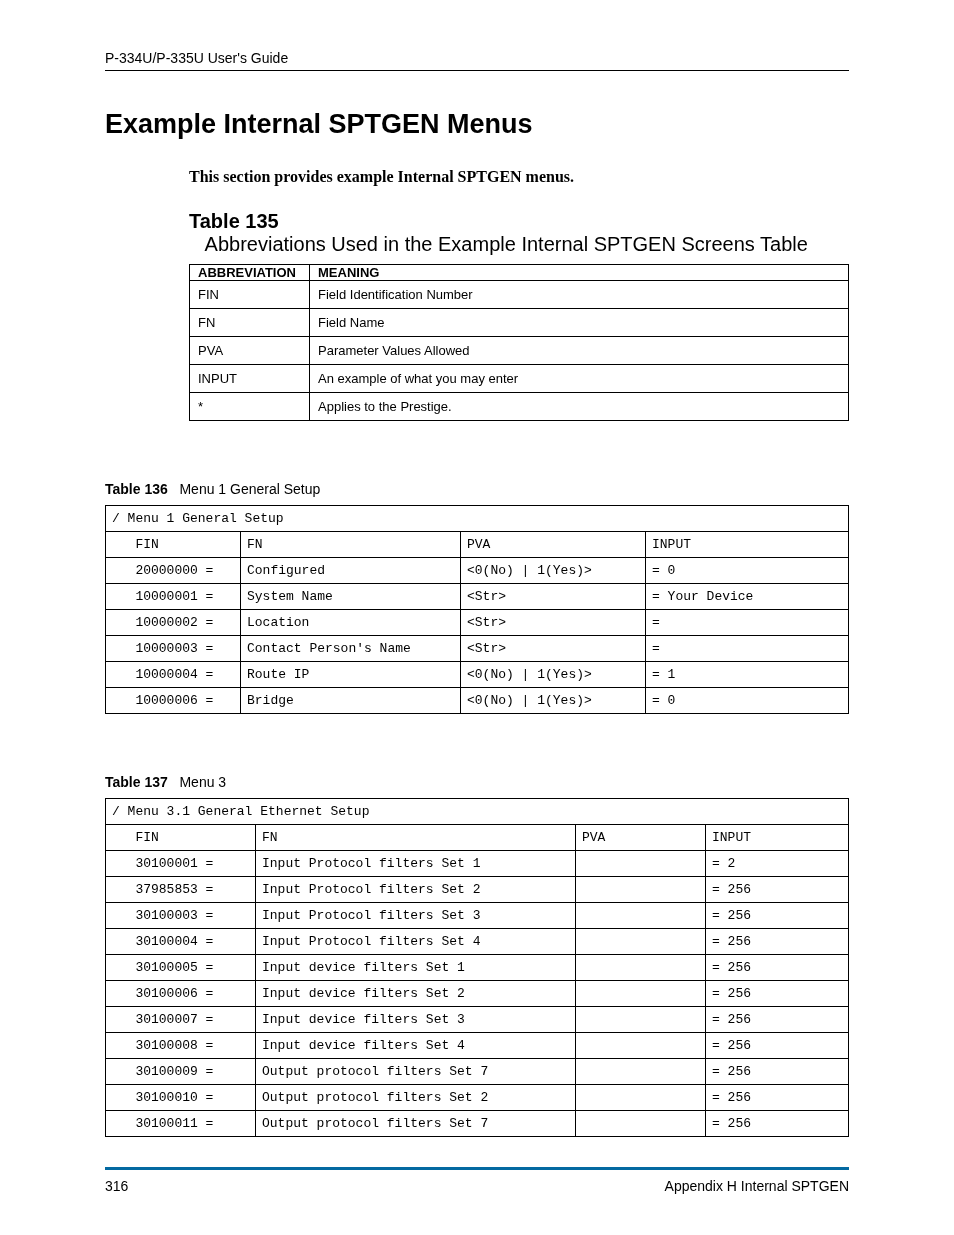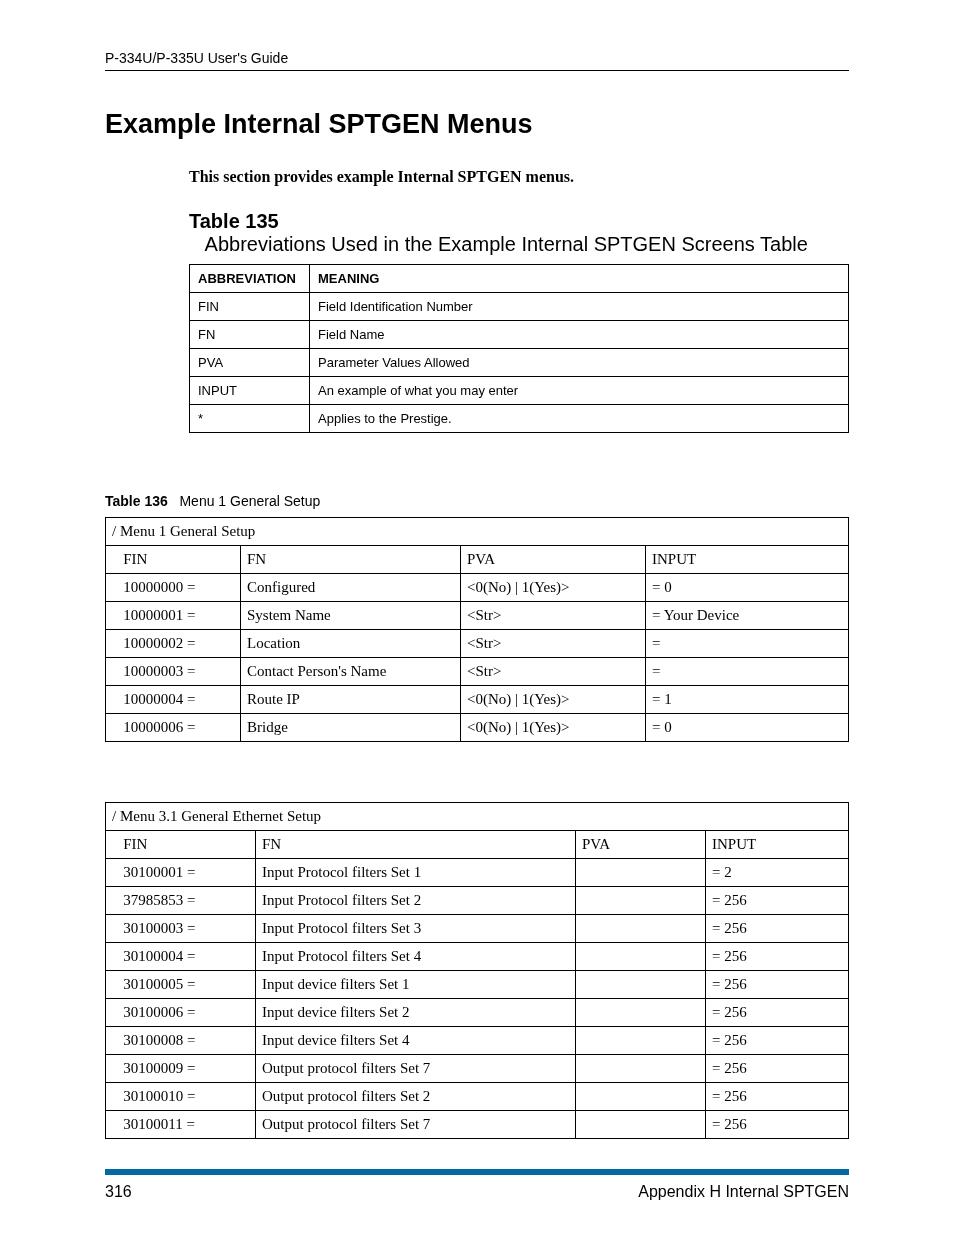--- a/index.html
+++ b/index.html
@@ -47,21 +47,21 @@
       font-weight: bold;
     }
     table.abbrev-table {
       border-collapse: collapse;
       margin-left: 84px;
       width: calc(100% - 84px);
       margin-bottom: 60px;
     }
     table.abbrev-table th {
       border: 1px solid #000;
-      padding: 6px 8px;
+      padding: 0 8px;
       text-align: left;
       font-weight: bold;
       font-size: 13px;
       background: #fff;
     }
     table.abbrev-table td {
       border: 1px solid #000;
       padding: 6px 8px;
       font-size: 13px;
     }
@@ -72,39 +72,39 @@
     .table-caption-2 {
        font-family: Arial, Helvetica, sans-serif;
        font-size: 14px;
        margin: 16px 0 8px 0;
     }
     .table-caption-2 .bold { font-weight: bold; }
     table.menu-table {
       border-collapse: collapse;
       width: 100%;
       margin-bottom: 60px;
-      font-family: Liberation Serif, serif;
-      font-size: 15px;
+      font-family: Liberation Mono, monospace;
+      font-size: 13px;
     }
     table.menu-table td {
       border: 1px solid #000;
       padding: 5px 6px;
       vertical-align: middle;
       white-space: nowrap;
     }
     table.menu-table .title-row td {
       border-bottom: 1px solid #000;
     }
     .footer-area {
-      border-top: 6px solid #0369a1;
+      border-top: 3px solid #0369a1;
       margin-top: 10px;
       padding-top: 8px;
       display: flex;
       justify-content: space-between;
-      font-size: 16px;
+      font-size: 14px;
     }
   </style>
 </head>
 <body>
 
 <div class="page">
 
   <div class="header-area">
     <span class="header-text">P-334U/P-335U User's Guide</span>
   </div>
@@ -157,21 +157,21 @@
         <tr class="title-row">
       <td colspan="4">/ Menu 1 General Setup</td>
     </tr>
     <tr>
       <td style="width: 135px; white-space: pre;">   FIN</td>
       <td style="width:220px">FN</td>
       <td style="width:185px">PVA</td>
       <td>INPUT</td>
     </tr>
     <tr>
-          <td style="white-space: pre;">   10000000 =</td>
+          <td style="white-space: pre;">   20000000 =</td>
           <td>Configured</td>
           <td>&lt;0(No) | 1(Yes)&gt;</td>
           <td>= 0</td>
         </tr>
     <tr>
           <td style="white-space: pre;">   10000001 =</td>
           <td>System Name</td>
           <td>&lt;Str&gt;</td>
           <td>= Your Device</td>
         </tr>
@@ -195,20 +195,23 @@
         </tr>
     <tr>
           <td style="white-space: pre;">   10000006 =</td>
           <td>Bridge</td>
           <td>&lt;0(No) | 1(Yes)&gt;</td>
           <td>= 0</td>
         </tr>
   </tbody>
     </table>
 
+  <div class="table-caption-2">
+    <span class="bold">Table 137</span><span style="white-space: pre;">   Menu 3</span>
+  </div>
 
   <table class="menu-table" style="margin-bottom:30px">
     <tbody>
         <tr class="title-row">
       <td colspan="4">/ Menu 3.1 General Ethernet Setup</td>
     </tr>
     <tr>
       <td style="width: 150px; white-space: pre;">   FIN</td>
       <td style="width:320px">FN</td>
       <td style="width:130px">PVA</td>
@@ -244,20 +247,26 @@
           <td></td>
           <td>= 256</td>
         </tr>
     <tr>
           <td style="white-space: pre;">   30100006 =</td>
           <td>Input device filters Set 2</td>
           <td></td>
           <td>= 256</td>
         </tr>
     <tr>
+          <td style="white-space: pre;">   30100007 =</td>
+          <td>Input device filters Set 3</td>
+          <td></td>
+          <td>= 256</td>
+        </tr>
+    <tr>
           <td style="white-space: pre;">   30100008 =</td>
           <td>Input device filters Set 4</td>
           <td></td>
           <td>= 256</td>
         </tr>
     <tr>
           <td style="white-space: pre;">   30100009 =</td>
           <td>Output protocol filters Set 7</td>
           <td></td>
           <td>= 256</td>

